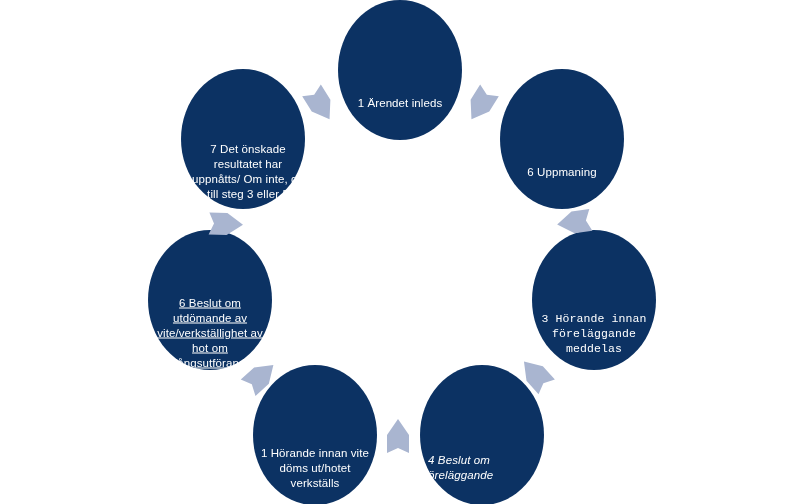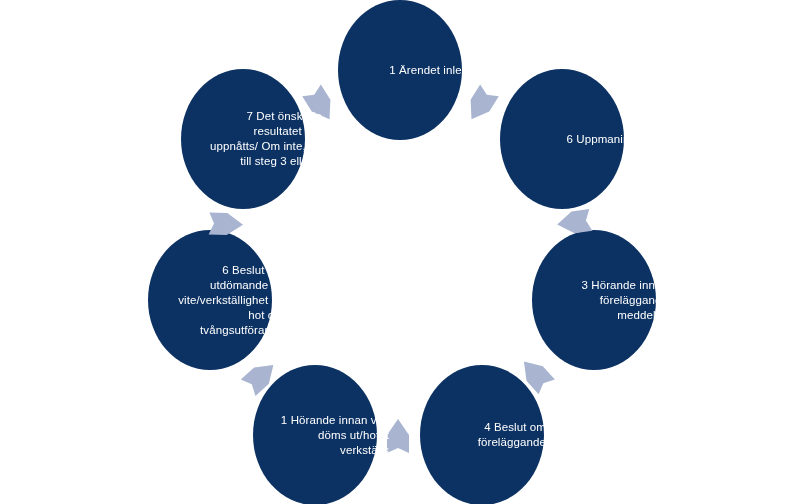--- a/index.html
+++ b/index.html
@@ -30,26 +30,27 @@
   }
   .flow-arrow {
     fill: #A9B5D0;
   }
   .node-label {
     position: absolute;
     color: #ffffff;
     font-family: "Liberation Sans", sans-serif;
     font-size: 11.5px;
     line-height: 15px;
-    text-align: right;
+    text-align: center;
     font-weight: 400;
     letter-spacing: 0.1px;
     pointer-events: none;
     transform: translate(-50%, -50%);
     white-space: pre-line;
+    margin-top: 33px;
   }
 </style>
 </head>
 <body>
 
 <div id="diagram-stage">
 
   <svg id="cycle-svg" viewBox="0 0 790 504">
     <defs>
       <g id="chevron-arrow-shape">
@@ -74,29 +75,29 @@
         <use href="#chevron-arrow-shape" class="flow-arrow" fill="#A9B5D0" transform="translate(536,375) rotate(228)"></use>
         <use href="#chevron-arrow-shape" class="flow-arrow" fill="#A9B5D0" transform="translate(398,437) rotate(270)"></use>
         <use href="#chevron-arrow-shape" class="flow-arrow" fill="#A9B5D0" transform="translate(260,377) rotate(318)"></use>
         <use href="#chevron-arrow-shape" class="flow-arrow" fill="#A9B5D0" transform="translate(225,224) rotate(2)"></use>
       </g>
   </svg>
 
   <div id="label-layer">
       <div class="node-label" style="left: 400px; top: 70px; width: 148px; color: rgb(255, 255, 255);">1 Ärendet inleds</div>
       <div class="node-label" style="left: 562px; top: 139px; width: 148px; color: rgb(255, 255, 255);">6 Uppmaning</div>
-      <div class="node-label" style="left: 594px; top: 300px; width: 148px; color: rgb(255, 255, 255);">3 Hörande innan
+      <div class="node-label" style="left: 594px; top: 300px; width: 148px; color: rgb(255, 255, 255); font-family: Liberation Mono, monospace;">3 Hörande innan
 föreläggande
 meddelas</div>
-      <div class="node-label" style="left: 472px; top: 435px; width: 148px; color: rgb(255, 255, 255);">4 Beslut om
+      <div class="node-label" style="left: 459px; top: 435px; width: 148px; color: rgb(255, 255, 255); font-style: italic;">4 Beslut om
 föreläggande</div>
       <div class="node-label" style="left: 315px; top: 435px; width: 148px; color: rgb(255, 255, 255);">1 Hörande innan vite
 döms ut/hotet
 verkställs</div>
-      <div class="node-label" style="left: 210px; top: 300px; width: 148px; color: rgb(255, 255, 255);">6 Beslut om
+      <div class="node-label" style="left: 210px; top: 300px; width: 148px; color: rgb(255, 255, 255); text-decoration: underline;">6 Beslut om
 utdömande av
 vite/verkställighet av
 hot om
 tvångsutförande</div>
       <div class="node-label" style="left: 248px; top: 139px; width: 148px; color: rgb(255, 255, 255);">7 Det önskade
 resultatet har
 uppnåtts/ Om inte, gå
 till steg 3 eller 5</div>
     </div>
 

